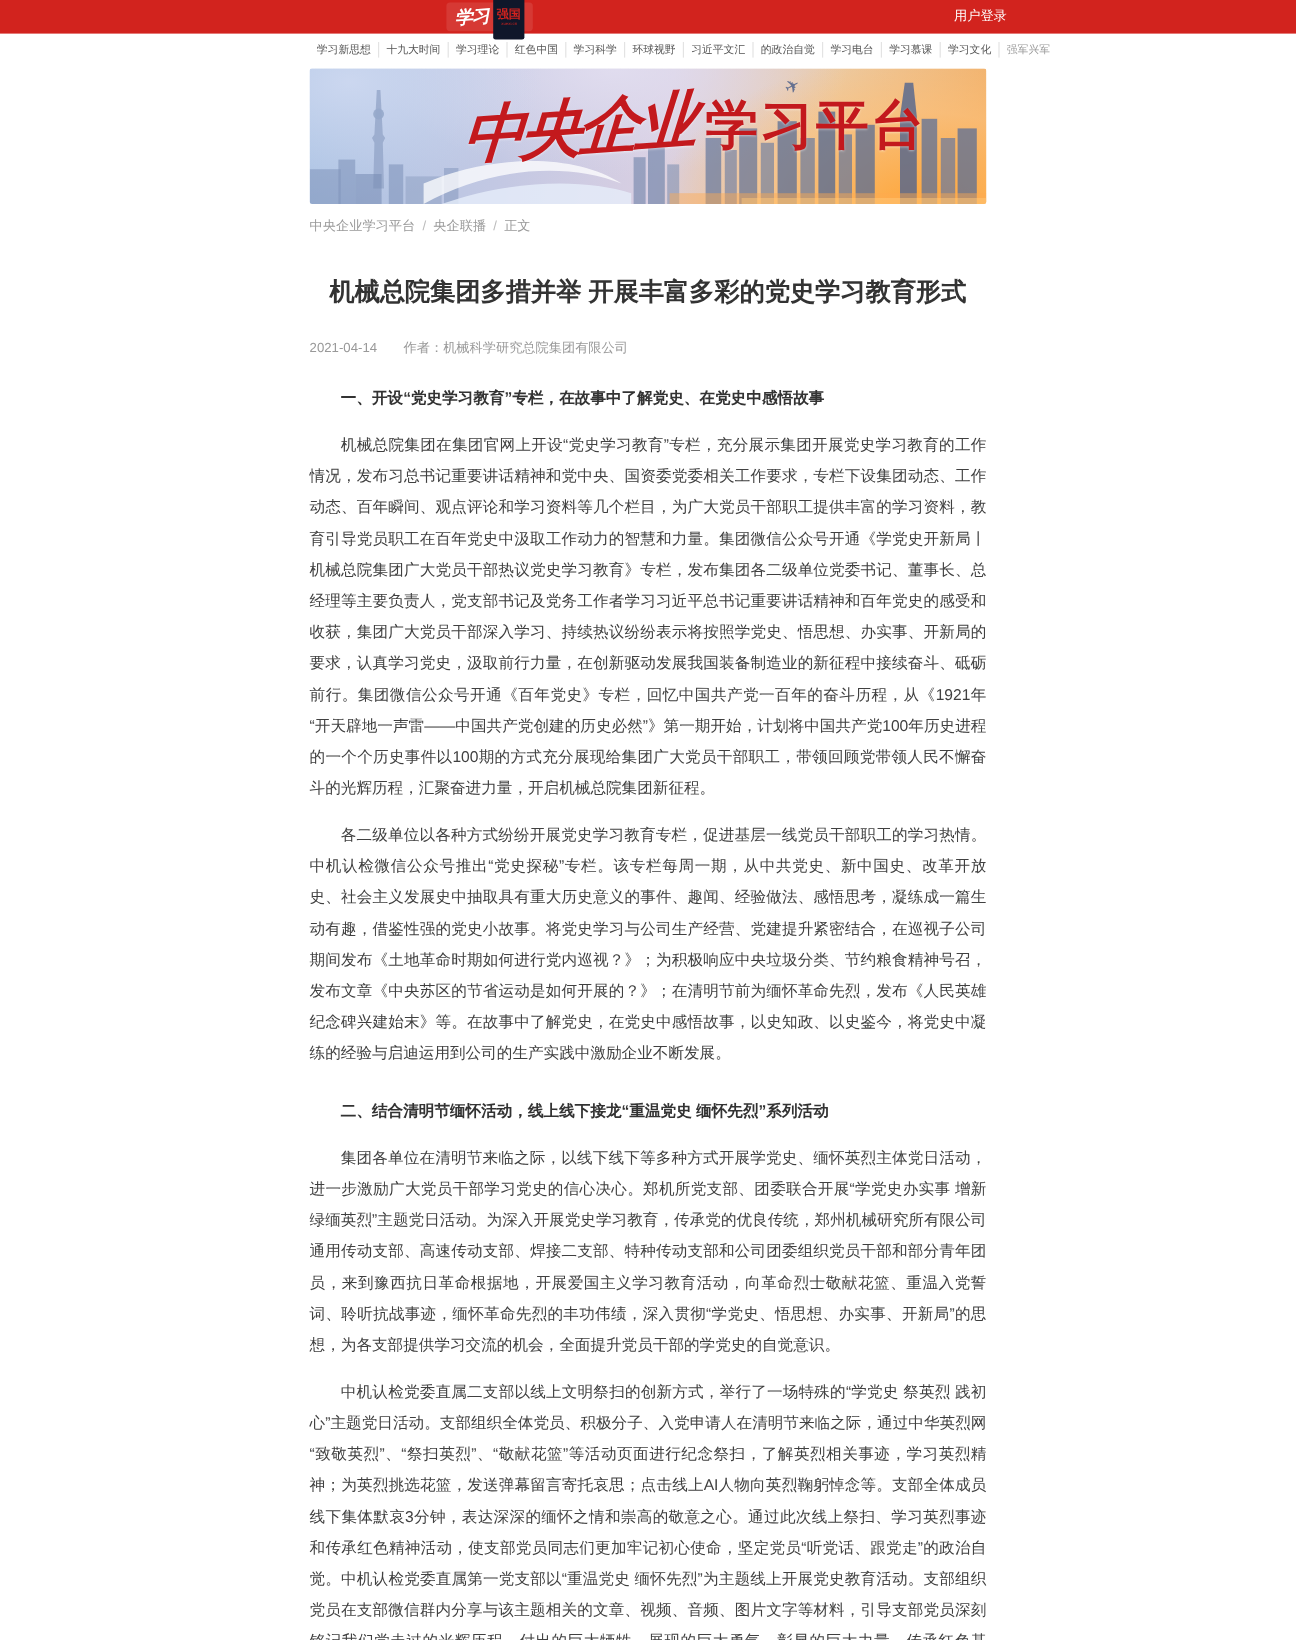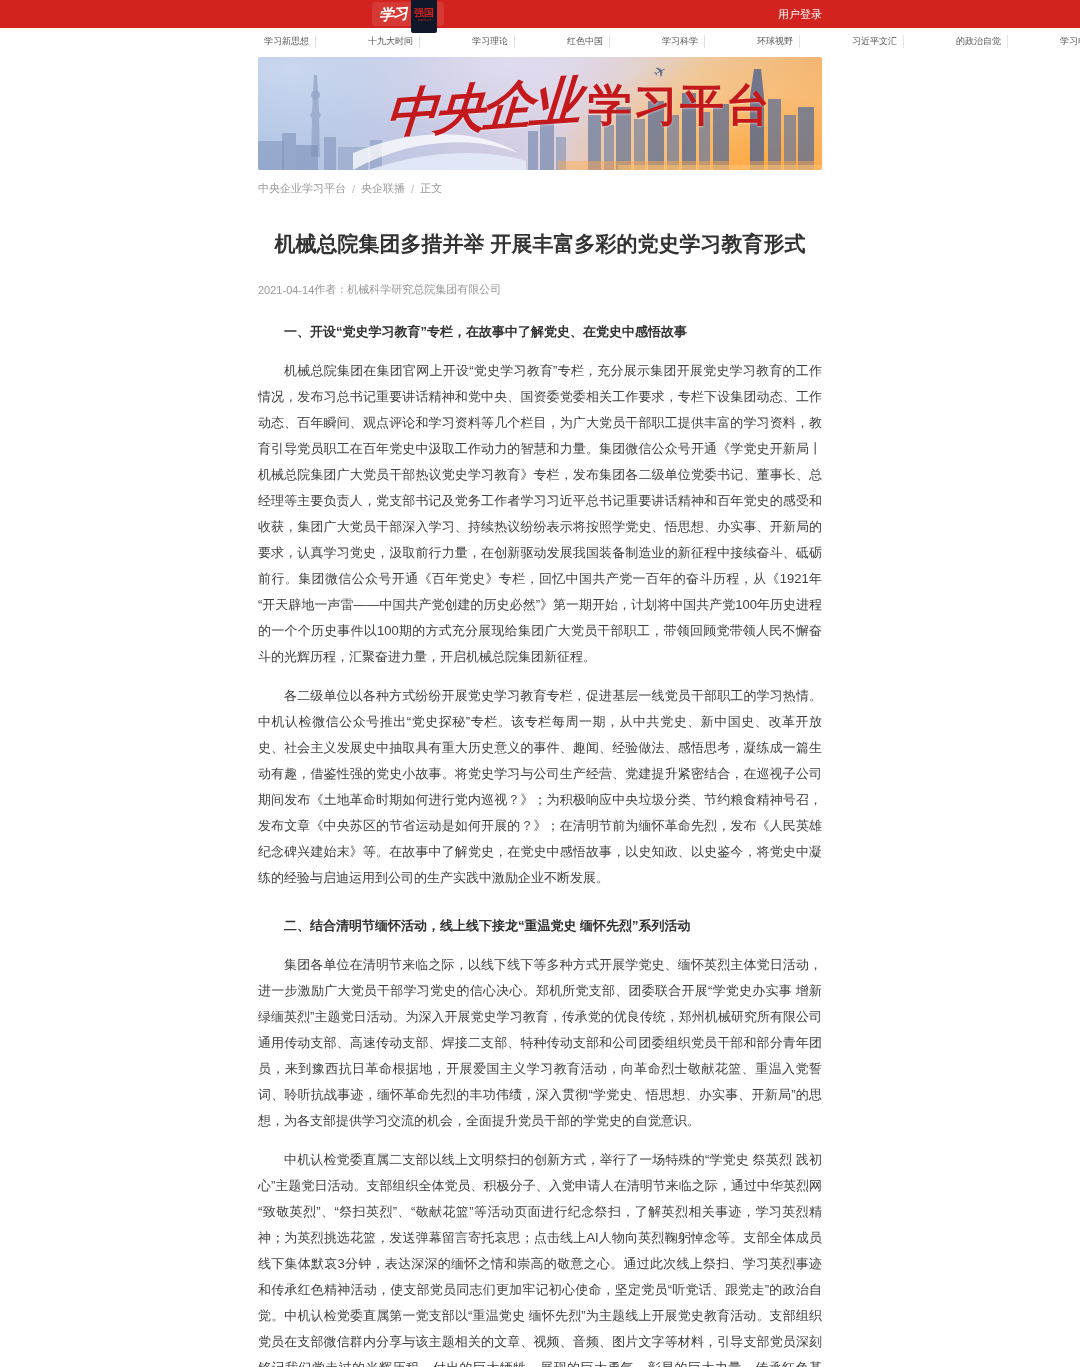--- a/index.html
+++ b/index.html
@@ -24,28 +24,28 @@
     color:#fff; font-weight:900; font-style:italic; font-size:15px;
     letter-spacing:-1px; transform:rotate(-4deg);
   }
   .logo-box {
     display:inline-flex; flex-direction:column; align-items:center; justify-content:center;
     background:#0f172a; border-radius:2px; padding:11px 3px; line-height:1;
   }
   .logo-box-main { color:#d2231e; font-weight:bold; font-size:10px; line-height:1.1; }
   .logo-box-sub  { color:#d2231e; font-size:4px; line-height:1; transform:scale(.9); }
   .login {
-    position:absolute; right:258px; top:0; height:44px; line-height:28px;
+    position:absolute; right:241px; top:0; height:44px; line-height:28px;
     color:#ffffff; font-size:11px; cursor:pointer;
   }
 
   
   .navbar {
     width:564px; margin:0 auto; height:27px;
-    display:flex; align-items:center; justify-content:space-between;gap:46px;
+    display:flex; align-items:center; justify-content:space-between;
   }
   .nav-item {
     font-size:9px; color:#555; text-decoration:none; white-space:nowrap;
     padding:0 6px; border-right:1px solid #e3e3e3; cursor:pointer;
   }
   .nav-item:last-child { border-right:none; color:#9a9a9a; }
 
   
   .banner-wrap { width:564px; margin:2px auto 0; }
   .banner {
@@ -84,21 +84,21 @@
   .crumb-current { color:#999; }
 
   
   .article { width:564px; margin:0 auto; padding-bottom:55px; }
   .article-title {
     margin-top:34px; text-align:center; font-size:21px; font-weight:bold;
     color:#333; line-height:1.35;
   }
   .article-meta {
     margin-top:24px; font-size:11px; color:#999;
-    display:flex; align-items:center; 
+    display:flex; align-items:center; gap:22px;
   }
   .article-body { margin-top:8px; }
   .para {
     font-size:13px; line-height:26px; color:#404040;
     text-indent:2em; text-align:justify; margin-top:13px;
   }
   .sec-heading {
     font-size:13px; line-height:26px; color:#333; font-weight:bold;
     text-indent:2em; margin-top:22px;
   }

